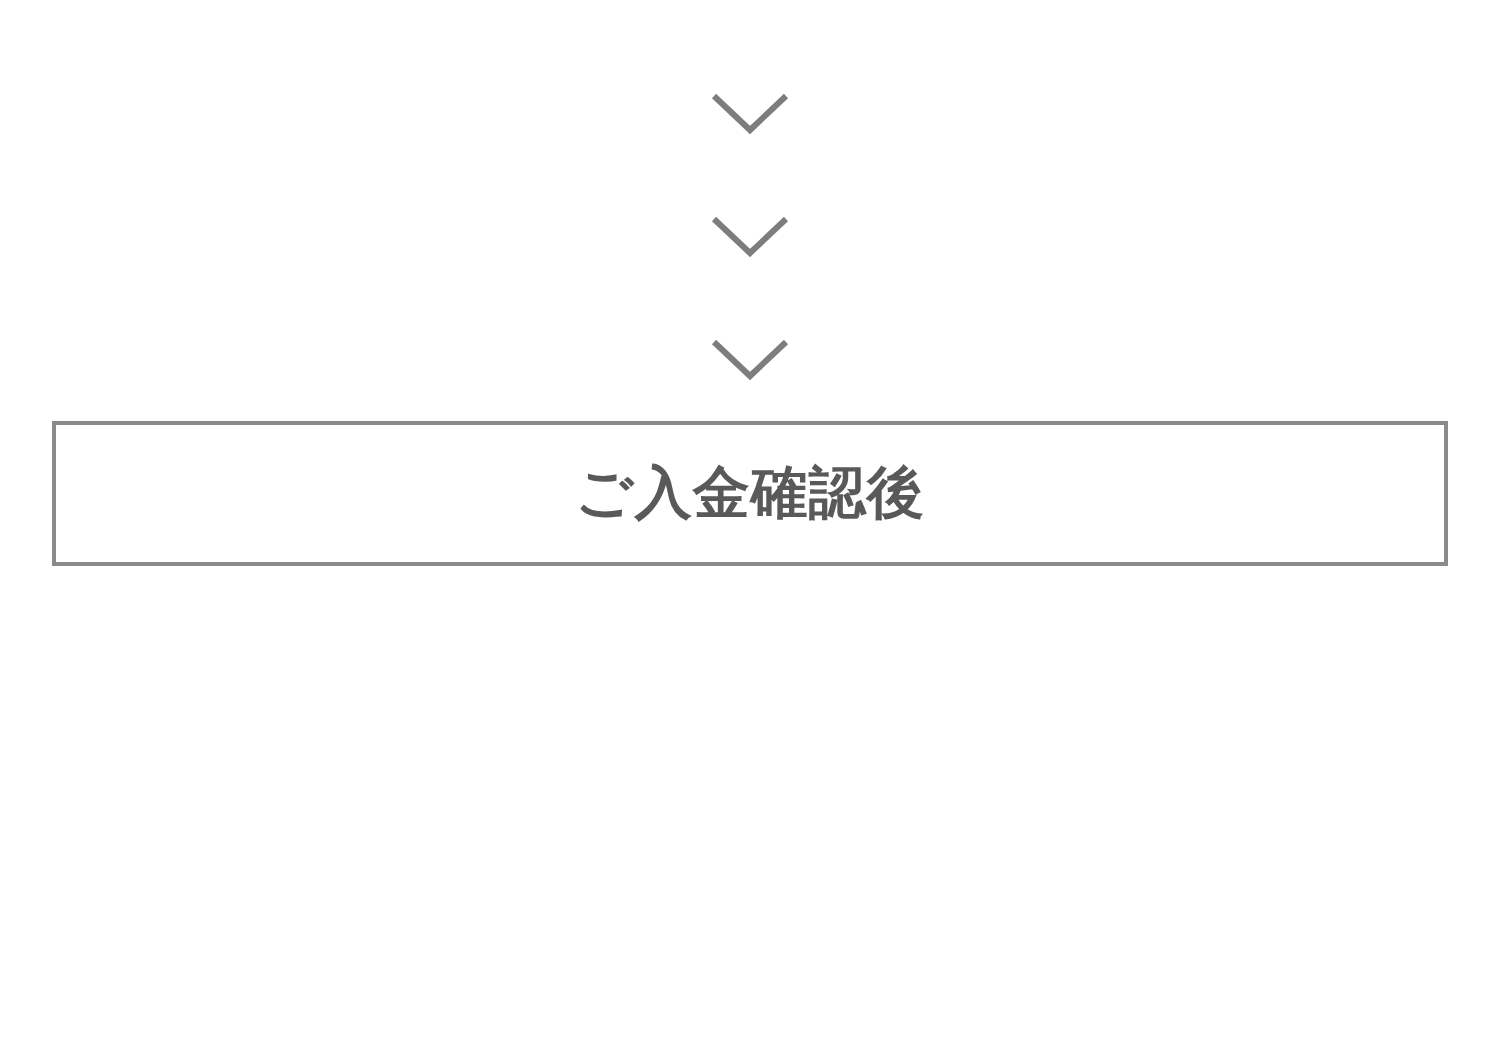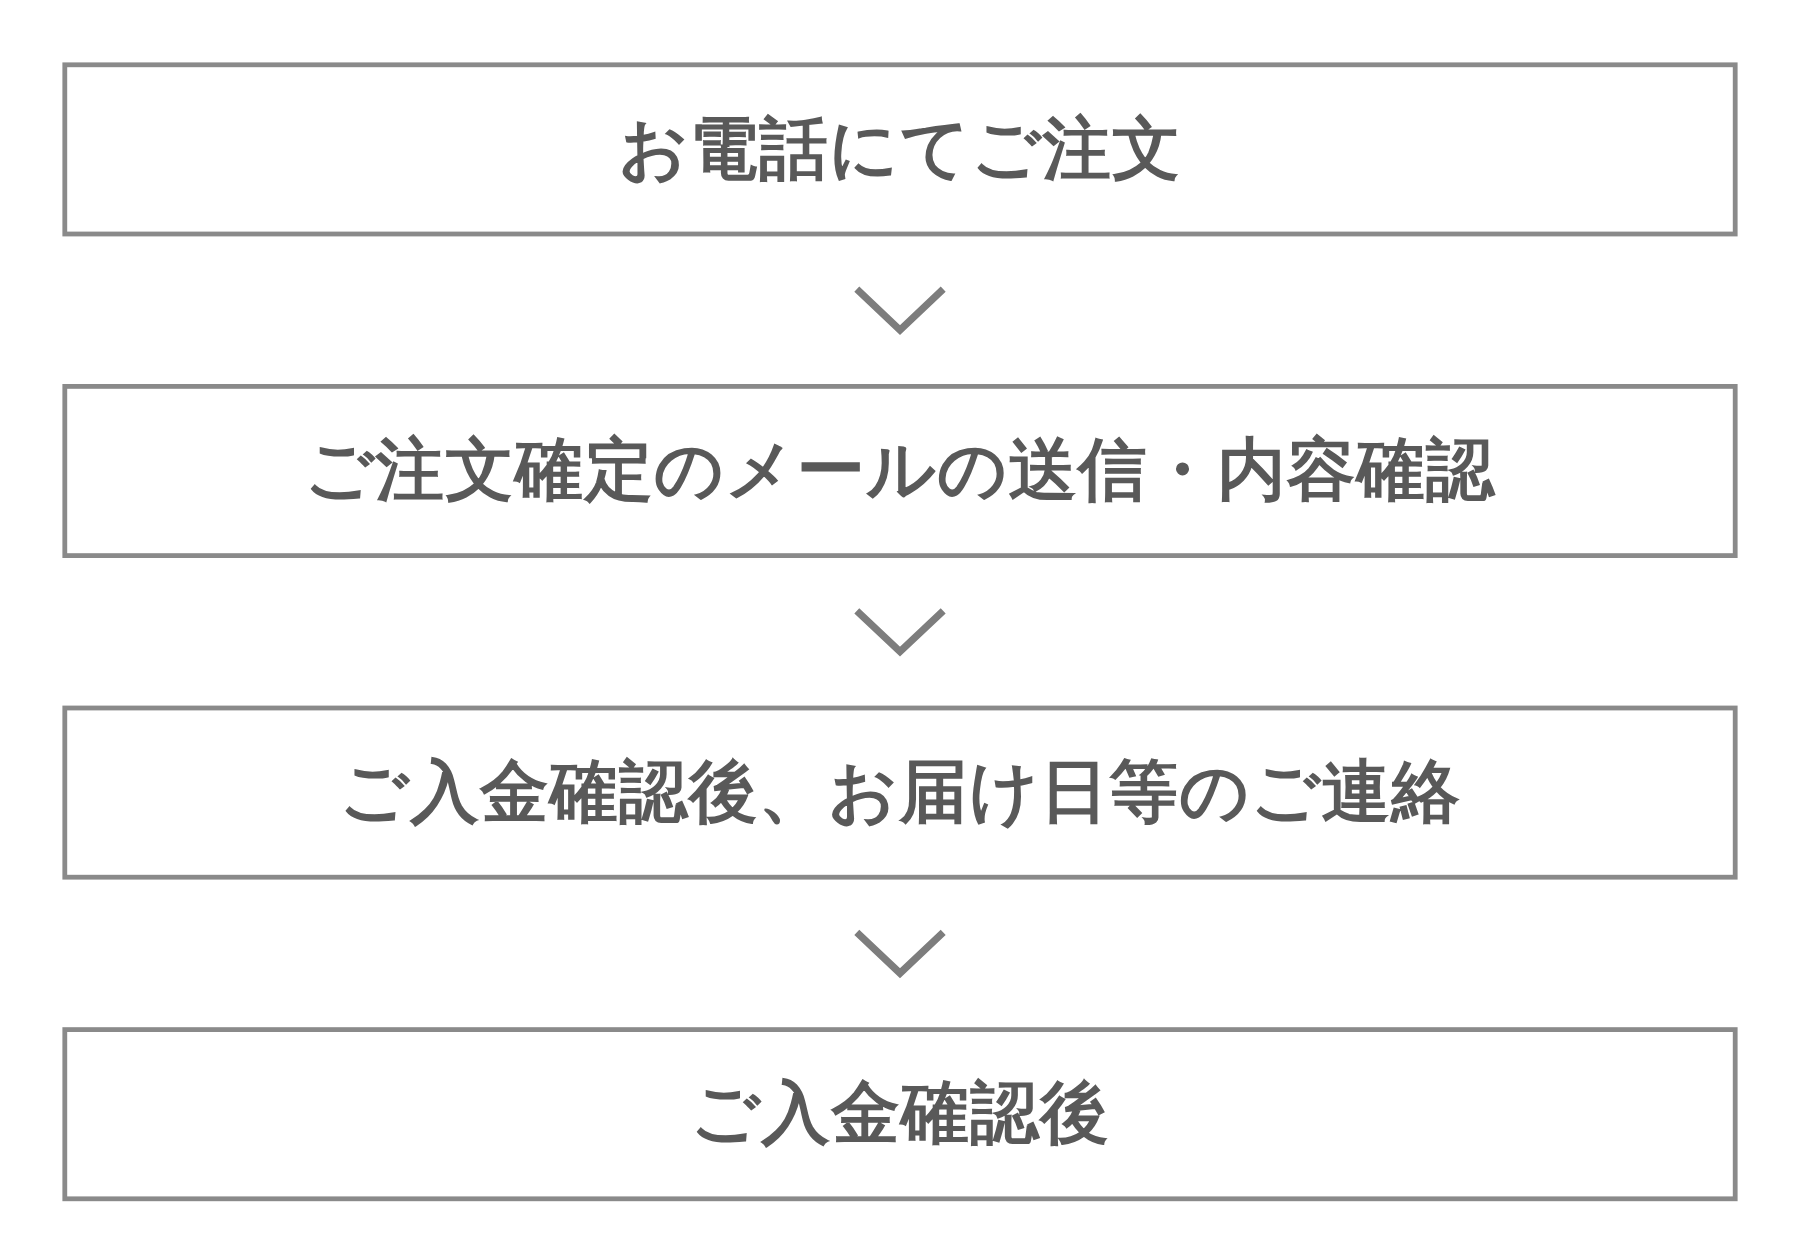--- a/index.html
+++ b/index.html
@@ -43,43 +43,34 @@
   }
   .chevron {
     display: block;
   }
 </style>
 </head>
 <body>
 
 <div class="flow">
 
-  <div class="step">
-    <span class="step-label">お電話にてご注文</span>
-  </div>
 
   <div class="arrow-row">
     <svg class="chevron" width="78" height="42" viewBox="0 0 78 42">
       <polyline points="3,3 39,37 75,3" fill="none" stroke="#7d7d7d" stroke-width="6"></polyline>
     </svg>
   </div>
 
-  <div class="step">
-    <span class="step-label">ご注文確定のメールの送信・内容確認</span>
-  </div>
 
   <div class="arrow-row">
     <svg class="chevron" width="78" height="42" viewBox="0 0 78 42">
       <polyline points="3,3 39,37 75,3" fill="none" stroke="#7d7d7d" stroke-width="6"></polyline>
     </svg>
   </div>
 
-  <div class="step">
-    <span class="step-label">ご入金確認後、お届け日等のご連絡</span>
-  </div>
 
   <div class="arrow-row">
     <svg class="chevron" width="78" height="42" viewBox="0 0 78 42">
       <polyline points="3,3 39,37 75,3" fill="none" stroke="#7d7d7d" stroke-width="6"></polyline>
     </svg>
   </div>
 
   <div class="step">
     <span class="step-label">ご入金確認後</span>
   </div>

